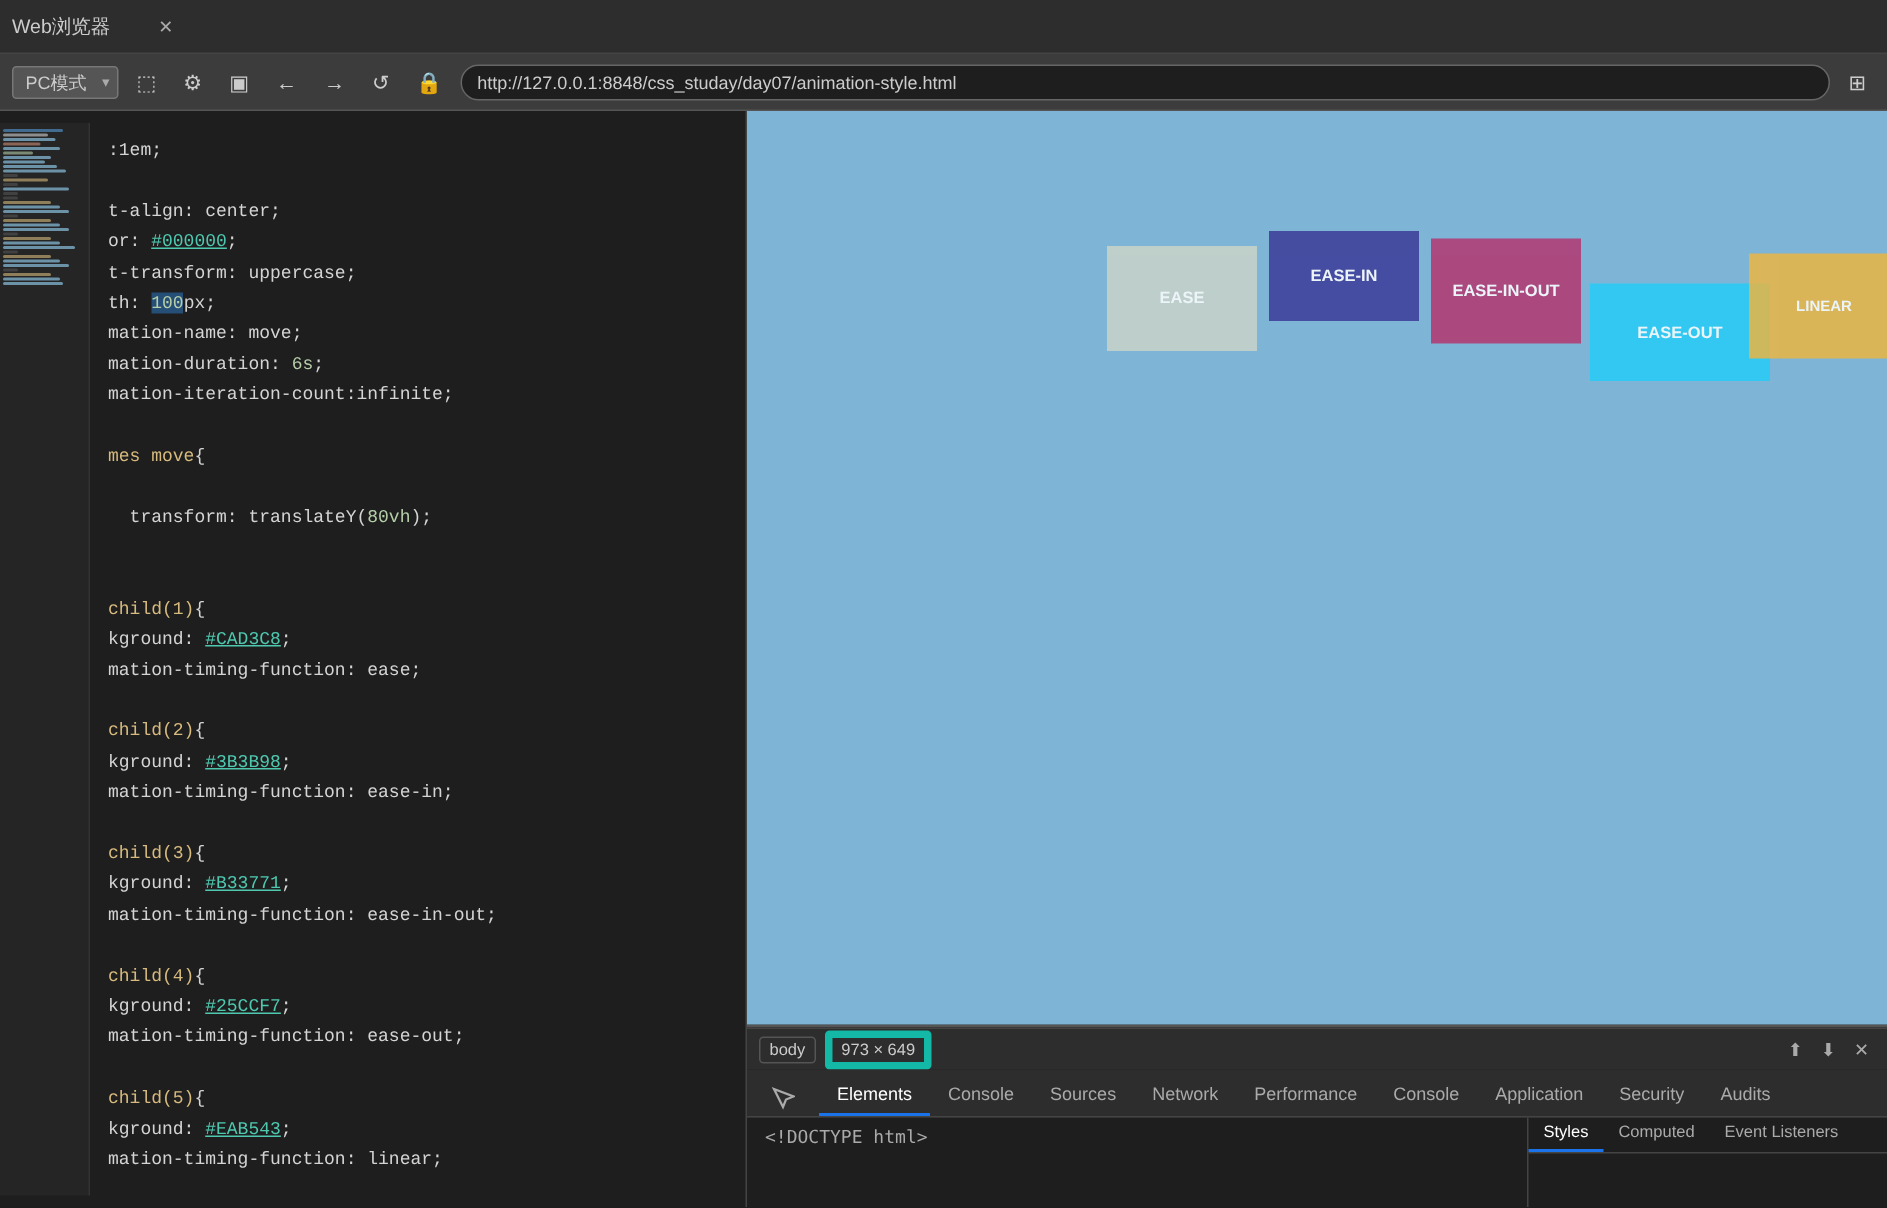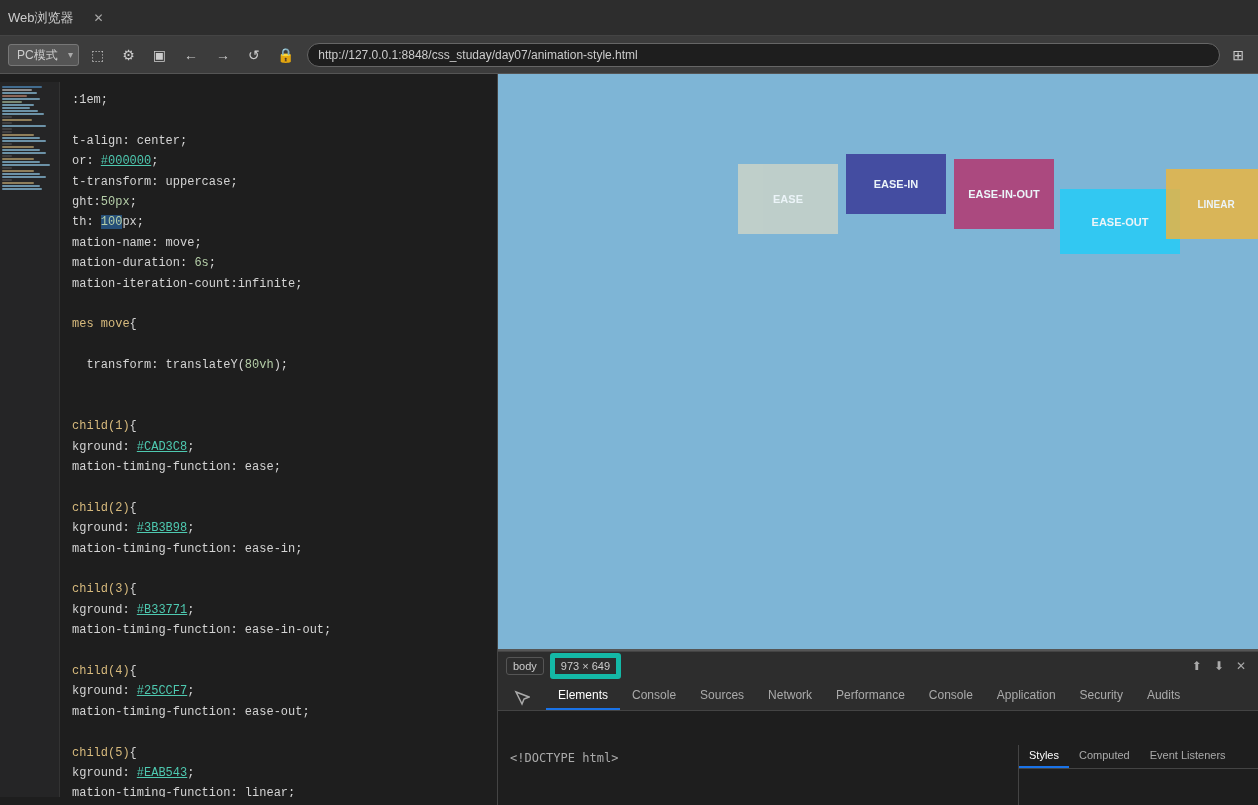--- a/index.html
+++ b/index.html
@@ -11,21 +11,21 @@
       height: 36px;
       display: flex;
       align-items: center;
       padding: 0 8px;
       border-bottom: 1px solid #444;
       flex-shrink: 0;
     }
     .browser-title {
       color: #ccc;
       font-size: 13px;
-      margin-right: 12px;
+      margin-right: 24px;
     }
     .tab-close {
       color: #aaa;
       cursor: pointer;
       font-size: 12px;
       margin-left: 8px;
     }
 
     .browser-toolbar {
       background: #3c3c3c;
@@ -200,21 +200,20 @@
       padding: 4px 8px;
       font-size: 14px;
       margin-right: 8px;
       display: flex;
       align-items: center;
     }
     .devtools-content {
       display: flex;
       height: 60px;
       overflow: hidden;
-      margin-top: 34px;
     }
     .devtools-html-area {
       flex: 1;
       padding: 6px 12px;
       font-family: 'Consolas', monospace;
       font-size: 12px;
       color: #ccc;
     }
     .devtools-styles-area {
       width: 240px;
@@ -341,21 +340,20 @@
           <div class="minimap-line" style="width:40px; background:#9cdcfe;"></div>
         </div>
       </div>
 
       <div class="code-main">
         <div class="code-line"><span class="plain">:1em;</span></div>
         <div class="code-line">&nbsp;</div>
         <div class="code-line"><span class="plain">t-align: center;</span></div>
         <div class="code-line"><span class="plain">or: </span><span class="color-val">#000000</span><span class="plain">;</span></div>
         <div class="code-line"><span class="plain">t-transform: uppercase;</span></div>
-        <div class="code-line"><span class="plain">ght:</span><span class="num">50px</span><span class="plain">;</span></div>
         <div class="code-line"><span class="plain">th: </span><span class="highlight"><span class="num">100</span></span><span class="plain">px;</span></div>
         <div class="code-line"><span class="plain">mation-name: move;</span></div>
         <div class="code-line"><span class="plain">mation-duration: </span><span class="num">6s</span><span class="plain">;</span></div>
         <div class="code-line"><span class="plain">mation-iteration-count:infinite;</span></div>
         <div class="code-line">&nbsp;</div>
         <div class="code-line"><span class="selector">mes move</span><span class="plain">{</span></div>
         <div class="code-line">&nbsp;</div>
         <div class="code-line"><span class="plain">  transform: translateY(</span><span class="num">80vh</span><span class="plain">);</span></div>
         <div class="code-line">&nbsp;</div>
         <div class="code-line">&nbsp;</div>

